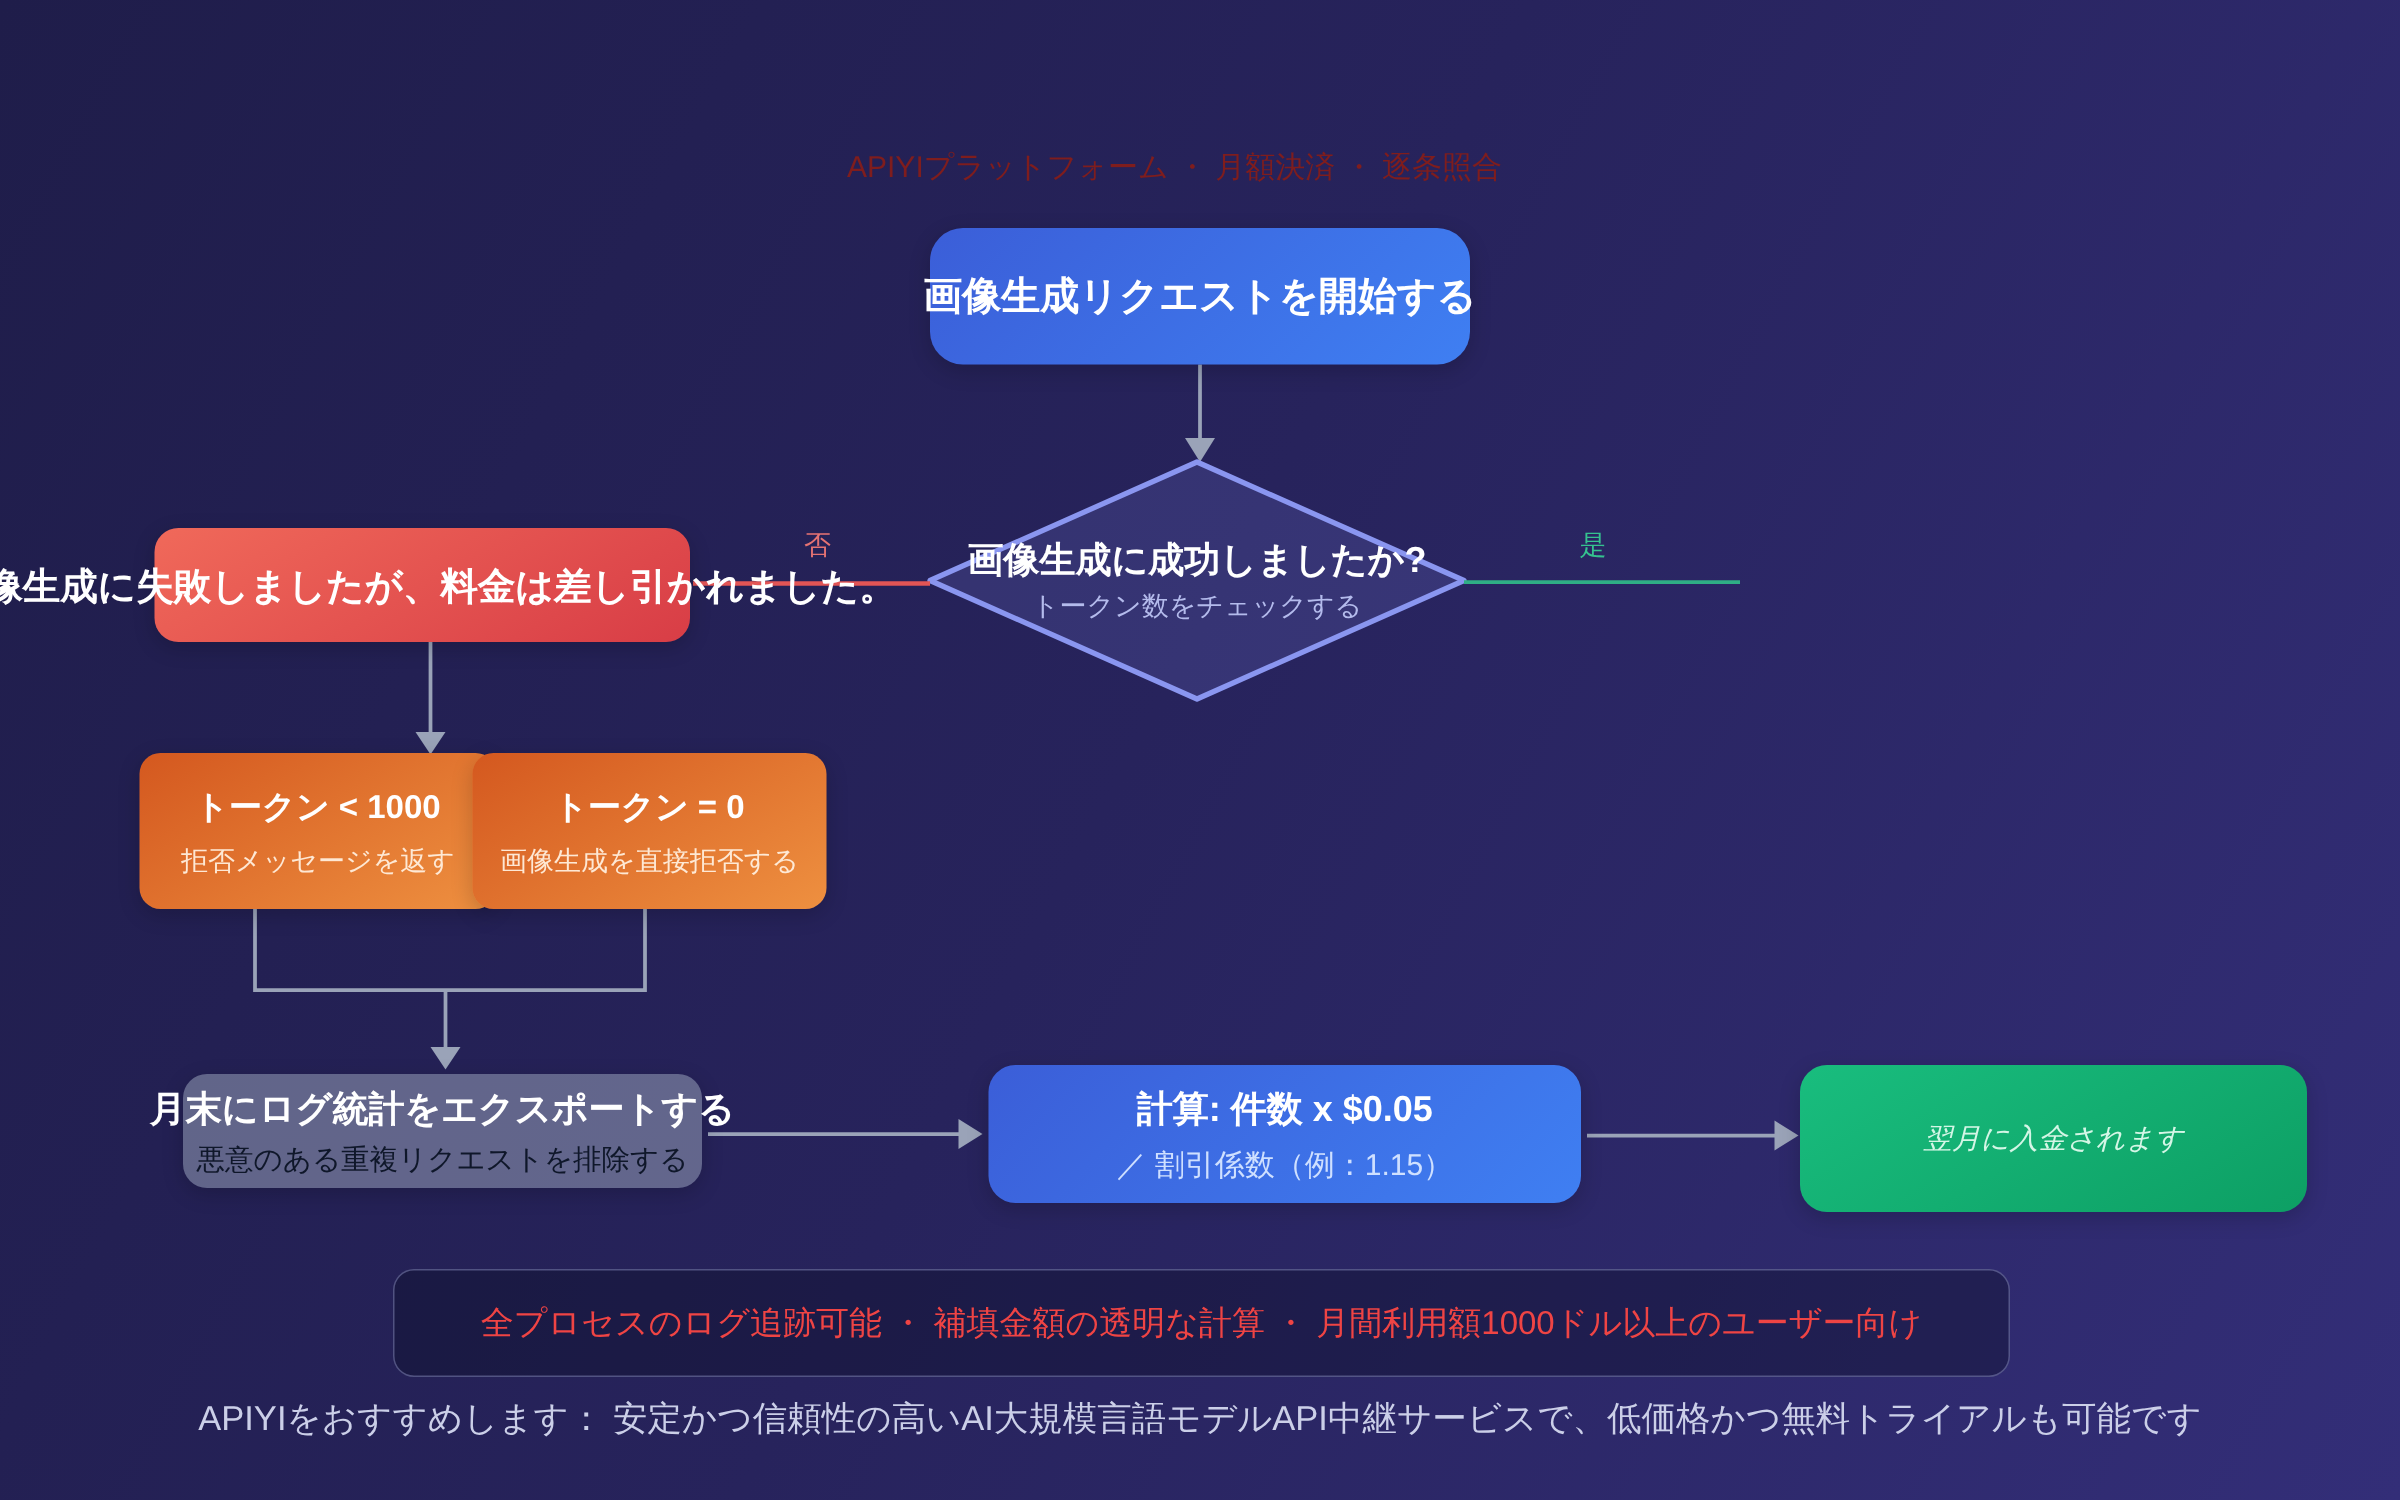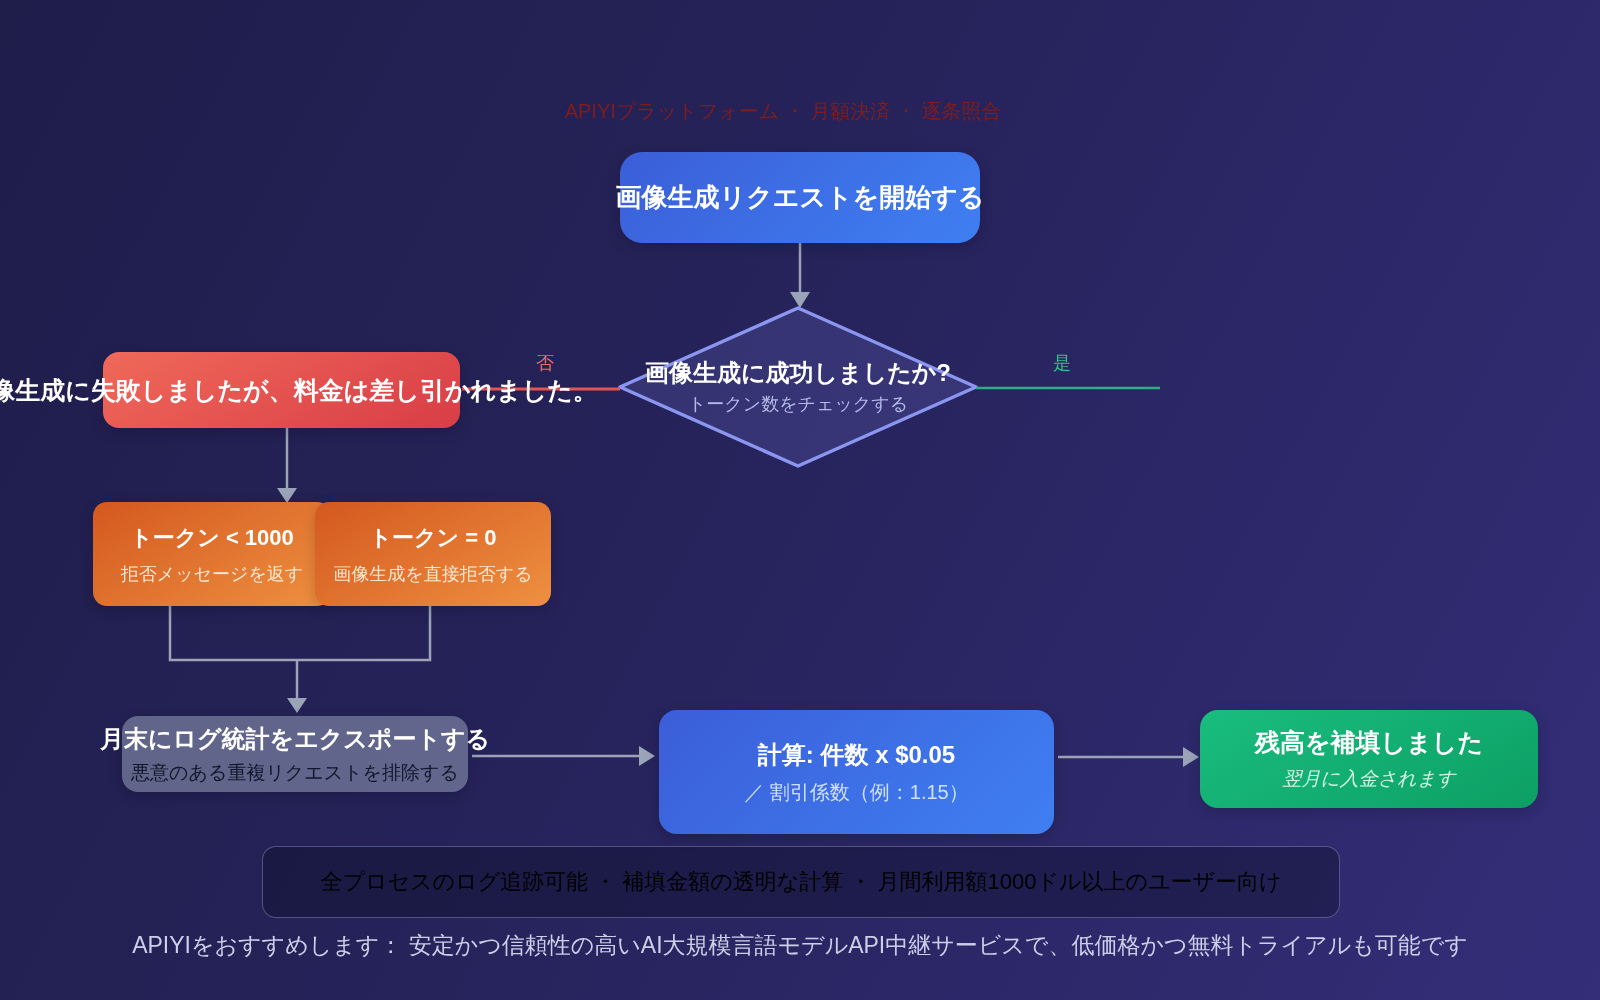--- a/index.html
+++ b/index.html
@@ -52,21 +52,21 @@
   .n-orange{top:502px;width:238px;height:104px;border-radius:14px;
     background:linear-gradient(150deg,var(--node-orange-from),var(--node-orange-to));}
   .n-token-lt{left:52px;margin-left:41px;}
   .n-token-eq{left:315px;width:236px;}
   .n-orange .title{font-size:22px;margin-bottom:9px;}
   .n-orange .sub{font-size:18px;color:rgba(255,238,221,0.95);}
   .n-export{left:122px;top:716px;width:346px;height:76px;border-radius:16px;
     background:var(--node-gray);}
   .n-export .title{font-size:24px;margin-bottom:5px;}
   .n-export .sub{font-size:19px;color:#0f172a;}
-  .n-calc{left:659px;top:710px;width:395px;height:124px;border-radius:18px;
+  .n-calc{left:659px;top:710px;width:395px;height:92px;border-radius:18px;
     background:linear-gradient(135deg,var(--node-blue-from),var(--node-blue-to));}
   .n-calc .title{font-size:24px;margin-bottom:8px;}
   .n-calc .sub{font-size:20px;color:#cfe0ff;}
   .n-refill{left:1200px;top:710px;width:338px;height:98px;border-radius:18px;
     background:linear-gradient(150deg,var(--node-green-from),var(--node-green-to));}
   .n-refill .title{font-size:25px;margin-bottom:7px;}
   .n-refill .sub{font-size:19px;color:#d4f6e6;font-style:italic;}
 
   
   .decision-title{position:absolute;left:798px;top:357px;transform:translateX(-50%);z-index:2;
@@ -78,21 +78,21 @@
   .branch-label{position:absolute;z-index:2;font-size:18px;white-space:nowrap;transform:translate(-50%,-50%);}
   .label-no{left:545px;top:363px;color:var(--label-no);}
   .label-yes{left:1062px;top:363px;color:var(--label-yes);}
 
   
   .info-bar{
     position:absolute;left:262px;top:846px;width:1076px;height:70px;z-index:2;
     border:1.5px solid rgba(128,132,180,0.55);border-radius:14px;
     background:rgba(10,12,36,0.38);
     display:flex;align-items:center;justify-content:center;
-    color:#000000;font-size:22px;white-space:nowrap;
+    color:#ef4444;font-size:22px;white-space:nowrap;
   }
 </style>
 </head>
 <body>
 
 <div id="canvas">
 
   <div class="page-subtitle">APIYIプラットフォーム ・ 月額決済 ・ 逐条照合</div>
 
   <svg class="overlay" width="1600" height="1000" viewBox="0 0 1600 1000">
@@ -149,21 +149,20 @@
     <div class="title">月末にログ統計をエクスポートする</div>
     <div class="sub">悪意のある重複リクエストを排除する</div>
   </div>
 
   <div class="node n-calc">
     <div class="title">計算: 件数 x $0.05</div>
     <div class="sub">／ 割引係数（例：1.15）</div>
   </div>
 
   <div class="node n-refill">
-    <div class="title">残高を補填しました</div>
     <div class="sub">翌月に入金されます</div>
   </div>
 
   <div class="info-bar">全プロセスのログ追跡可能 ・ 補填金額の透明な計算 ・ 月間利用額1000ドル以上のユーザー向け</div>
 
   <div class="page-footer">APIYIをおすすめします： 安定かつ信頼性の高いAI大規模言語モデルAPI中継サービスで、低価格かつ無料トライアルも可能です</div>
 
 </div>
 
 </body></html>

